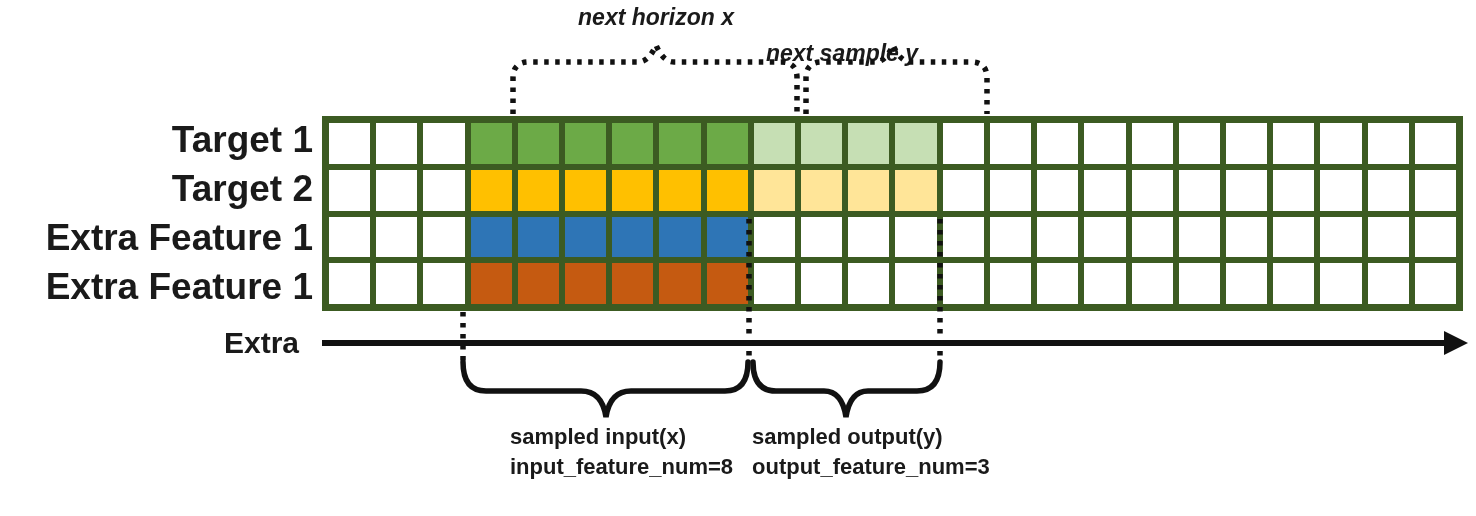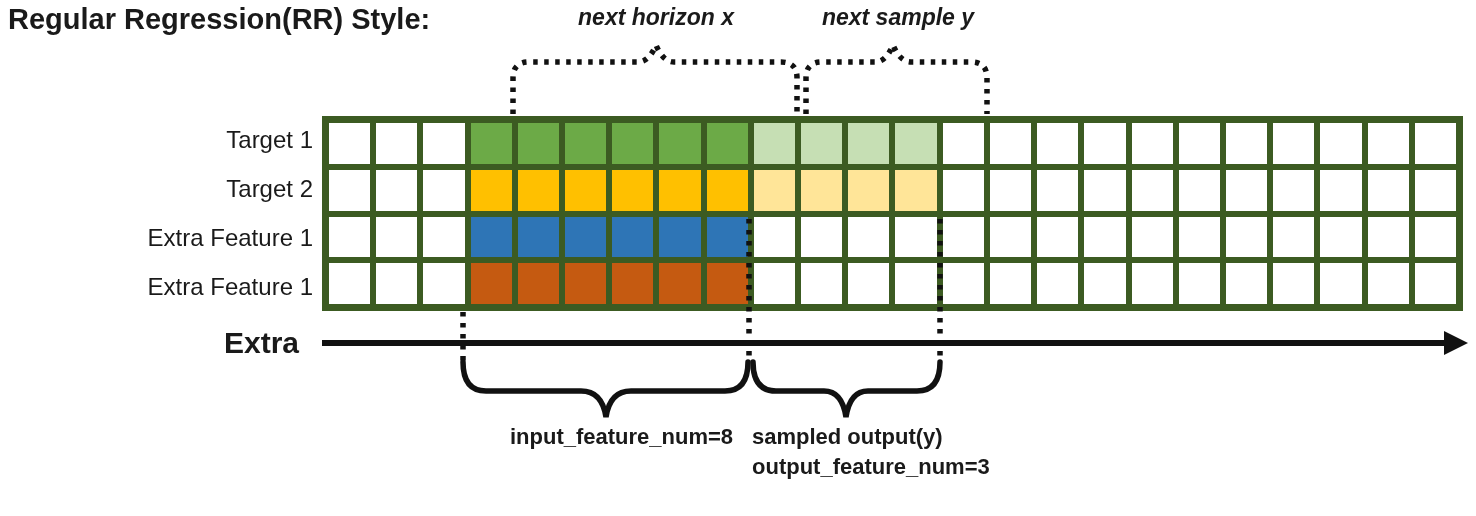--- a/index.html
+++ b/index.html
@@ -8,28 +8,28 @@
     font-family:"Liberation Sans",sans-serif;color:#1a1a1a;
   }
   .title{
     position:absolute;left:8px;top:3px;font-size:29px;font-weight:bold;letter-spacing:0px;
   }
   .next-label{
     position:absolute;top:4px;transform:translateX(-50%);
     font-size:23px;font-style:italic;font-weight:600;white-space:nowrap;
   }
   #next-x{left:656px;}
-  #next-y{left:898px;}
+  #next-y{left:842px;margin-top:36px;}
   .row-labels{
     position:absolute;left:0;top:116px;width:313px;height:195px;
     display:flex;flex-direction:column;
   }
   .row-label{
     flex:1;display:flex;align-items:center;justify-content:flex-end;
-    font-size:24px;font-weight:normal;white-space:nowrap;
+    font-size:37px;font-weight:bold;white-space:nowrap;
   }
   #grid{
     position:absolute;left:322px;top:116px;width:1141px;height:195px;
     box-sizing:border-box;border:7px solid #3c5b22;background:#3c5b22;
     display:grid;grid-template-columns:repeat(24,1fr);grid-template-rows:repeat(4,1fr);
     gap:6px;
   }
   .cell{background:#ffffff;}
   svg.overlay{position:absolute;left:0;top:0;pointer-events:none;}
   .time-label{
@@ -39,21 +39,20 @@
     position:absolute;top:422px;font-size:22px;font-weight:600;line-height:30px;white-space:nowrap;
   }
   #sample-input{left:510px;}
   #sample-output{left:752px;}
 </style>
 </head>
 <body>
 
 <div id="stage">
 
-  <div class="title">Regular Regression(RR) Style:</div>
 
   <div class="next-label" id="next-x">next horizon x</div>
   <div class="next-label" id="next-y">next sample y</div>
 
   <div class="row-labels">
       <div class="row-label">Target 1</div>
       <div class="row-label">Target 2</div>
       <div class="row-label">Extra Feature 1</div>
       <div class="row-label">Extra Feature 1</div>
     </div>
@@ -171,20 +170,21 @@
     <polygon points="1444,331 1468,343 1444,355" fill="#111111"></polygon>
 
     <path d="M 463 362 Q 463 391 486 391 L 581 391 Q 602 391 606 417 Q 610 391 631 391 L 725 391 Q 748 391 748 362" fill="none" stroke="#111111" stroke-width="5.5" stroke-linecap="round"></path>
 
     <path d="M 753 362 Q 753 391 776 391 L 824 391 Q 842 391 846 417 Q 850 391 868 391 L 917 391 Q 940 391 940 362" fill="none" stroke="#111111" stroke-width="5.5" stroke-linecap="round"></path>
   </svg>
 
   <div class="time-label">Extra</div>
 
   <div class="sample-block" id="sample-input">
+    <div>sampled input(x)</div>
     <div>input_feature_num=8</div>
   </div>
 
   <div class="sample-block" id="sample-output">
     <div>sampled output(y)</div>
     <div>output_feature_num=3</div>
   </div>
 
 </div>
 

